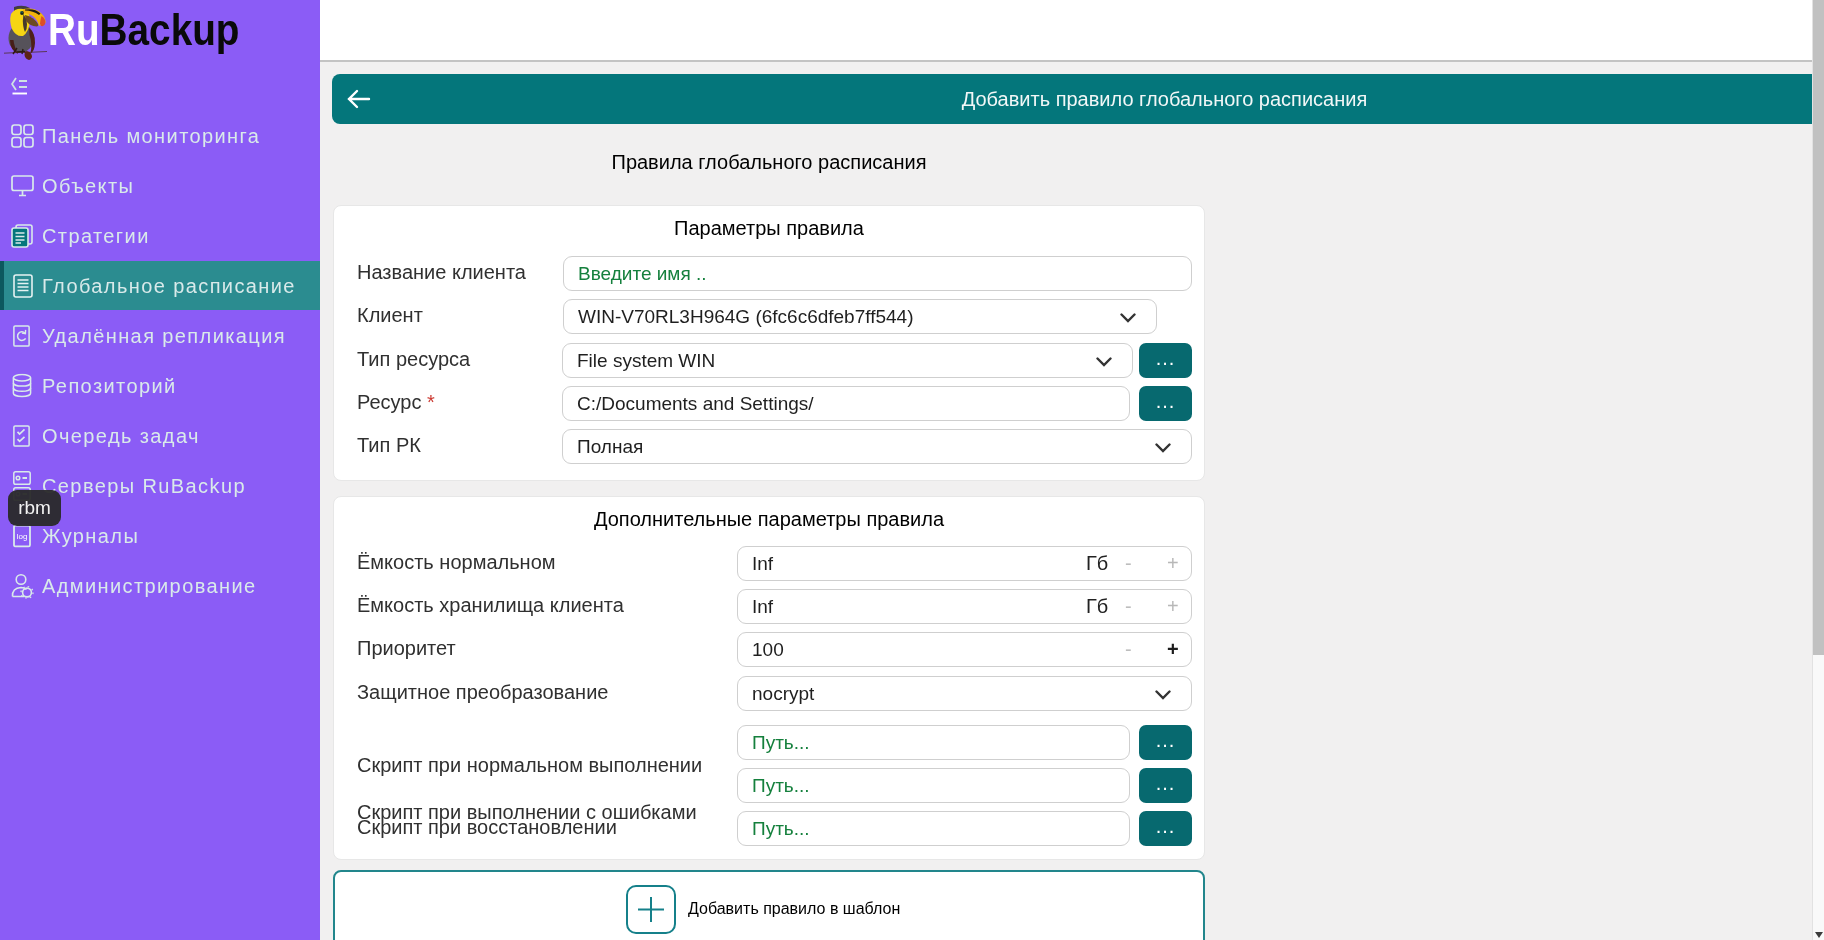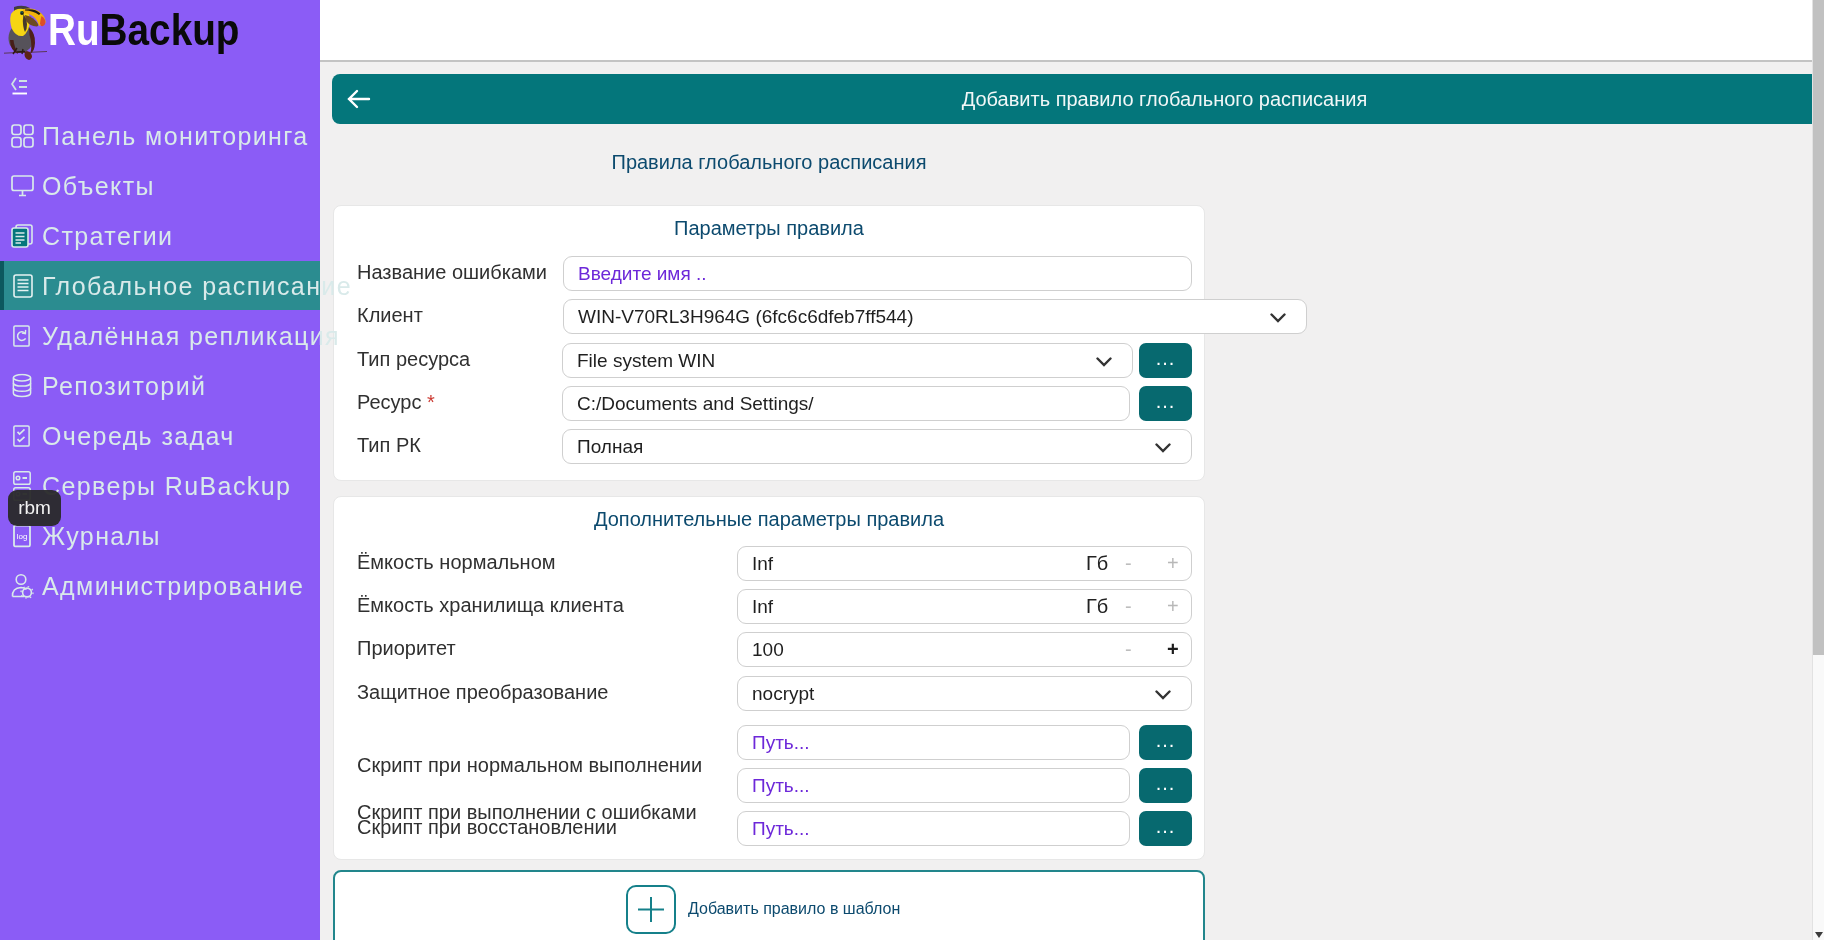--- a/index.html
+++ b/index.html
@@ -1,43 +1,43 @@
 <!DOCTYPE html>
 <html><head>
 <meta charset="utf-8">
 <style>
 * { margin:0; padding:0; box-sizing:border-box; }
 html,body { width:1824px; height:940px; overflow:hidden; font-family:"Liberation Sans",sans-serif; background:#f1f0f0; }
 .abs { position:absolute; }
 
 #sidebar { position:absolute; left:0; top:0; width:320px; height:940px; background:#8b5cf6; z-index:5; }
 .menuitem { position:absolute; left:0; width:320px; height:50px; color:#d9eaea; }
-.menuitem .mtext { position:absolute; left:42px; top:50%; transform:translateY(-50%); font-size:25px; letter-spacing:1.4px; white-space:nowrap; }
+.menuitem .mtext { position:absolute; left:42px; top:50%; transform:translateY(-50%); font-size:20px; letter-spacing:1.4px; white-space:nowrap; }
 .menuitem .micon { position:absolute; left:11px; top:50%; transform:translateY(-50%); }
 .menuitem.active { background:#2b8c90; border-left:4px solid #0c585e; }
 .menuitem.active .mtext { left:38px; }
 .menuitem.active .micon { left:9px; }
 #tooltip { position:absolute; left:8px; top:490px; width:53px; height:36px; background:rgba(41,41,41,0.95); border-radius:9px; color:#f2f2f2; font-size:19px; text-align:center; line-height:35px; z-index:9; }
 
 #topbar { position:absolute; left:320px; top:0; width:1492px; height:62px; background:#ffffff; border-bottom:2px solid #c3c3c3; z-index:2; }
 
 #appbar { position:absolute; left:332px; top:74px; width:1665px; height:50px; background:#04767b; border-radius:8px; z-index:3; }
 #appbar .title { position:absolute; left:0; top:0; width:100%; height:50px; line-height:50px; text-align:center; color:#f2f7f7; font-size:20px; }
 #backarrow { position:absolute; left:14px; top:14px; }
 
-.teal-heading { color:#0c4a6e; font-size:20px; }
+.teal-heading { color:#000000; font-size:20px; }
 .card { position:absolute; left:333px; width:872px; background:#ffffff; border:1px solid #e7e7e7; border-radius:8px; }
 #subtitle { position:absolute; left:333px; top:151px; width:872px; text-align:center; z-index:1; }
 #card1 { top:205px; height:276px; }
 #card2 { top:496px; height:364px; }
 #card3 { top:870px; height:100px; border:2px solid #22868c; }
 .cardhead { position:absolute; left:0; top:11px; width:100%; text-align:center; }
 .flabel { position:absolute; z-index:2; font-size:20px; color:#303030; white-space:nowrap; }
 .finput { position:absolute; z-index:2; height:35px; background:#fff; border:1px solid #cfcfcf; border-radius:9px; font-size:19px; color:#1f1f1f; line-height:33px; padding-left:14px; white-space:nowrap; }
-.ph { color:#6d28d9; }
+.ph { color:#15803d; }
 .chev { position:absolute; right:20px; top:13px; }
 .dotbtn { position:absolute; z-index:2; width:53px; height:35px; background:#07696f; border-radius:7px; color:#fff; text-align:center; line-height:30px; font-size:20px; letter-spacing:1px; }
 .sgb { position:absolute; top:0; line-height:33px; font-size:20px; color:#222; }
 .sminus { position:absolute; top:0; line-height:33px; font-size:20px; color:#bdbdbd; }
 .splus { position:absolute; top:0; line-height:33px; font-size:20px; color:#b8b8b8; }
 .splus.on { color:#1c1c1c; font-weight:bold; }
 .red { color:#cc3b33; }
 
 #sbtrack { position:absolute; left:1812px; top:0; width:12px; height:940px; background:#f9f9f9; border-left:1px solid #e2e2e2; z-index:20; }
 #sbthumb { position:absolute; left:1813px; top:0; width:11px; height:655px; background:#c1c1c1; z-index:21; }
@@ -52,24 +52,24 @@
   <div class="title">Добавить правило глобального расписания</div>
   <svg id="backarrow" width="26" height="22" viewBox="0 0 26 22">
     <path d="M3 11 H23 M11 3 L3 11 L11 19" fill="none" stroke="#ffffff" stroke-width="2.4" stroke-linecap="round" stroke-linejoin="miter"></path>
   </svg>
 </div>
 <div id="subtitle" class="teal-heading">Правила глобального расписания</div>
 
 <div id="card1" class="card">
   <div class="cardhead teal-heading">Параметры правила</div>
 </div>
-<div class="flabel" style="left:357px; top:261px;">Название ошибками</div>
+<div class="flabel" style="left:357px; top:261px;">Название клиента</div>
 <div class="finput ph" style="left:563px; top:256px; width:629px;">Введите имя ..</div>
 <div class="flabel" style="left:357px; top:304px;">Клиент</div>
-<div class="finput" style="left:563px; top:299px; width:744px;">WIN-V70RL3H964G (6fc6c6dfeb7ff544)
+<div class="finput" style="left:563px; top:299px; width:594px;">WIN-V70RL3H964G (6fc6c6dfeb7ff544)
   <svg class="chev" width="16" height="10" viewBox="0 0 16 10">
       <path d="M1.5 1.5 L8 8 L14.5 1.5" fill="none" stroke="#333" stroke-width="2.4" stroke-linecap="round"></path>
     </svg>
 </div>
 <div class="flabel" style="left:357px; top:348px;">Тип ресурса</div>
 <div class="finput" style="left:562px; top:343px; width:571px;">File system WIN
   <svg class="chev" width="16" height="10" viewBox="0 0 16 10">
       <path d="M1.5 1.5 L8 8 L14.5 1.5" fill="none" stroke="#333" stroke-width="2.4" stroke-linecap="round"></path>
     </svg>
 </div>

